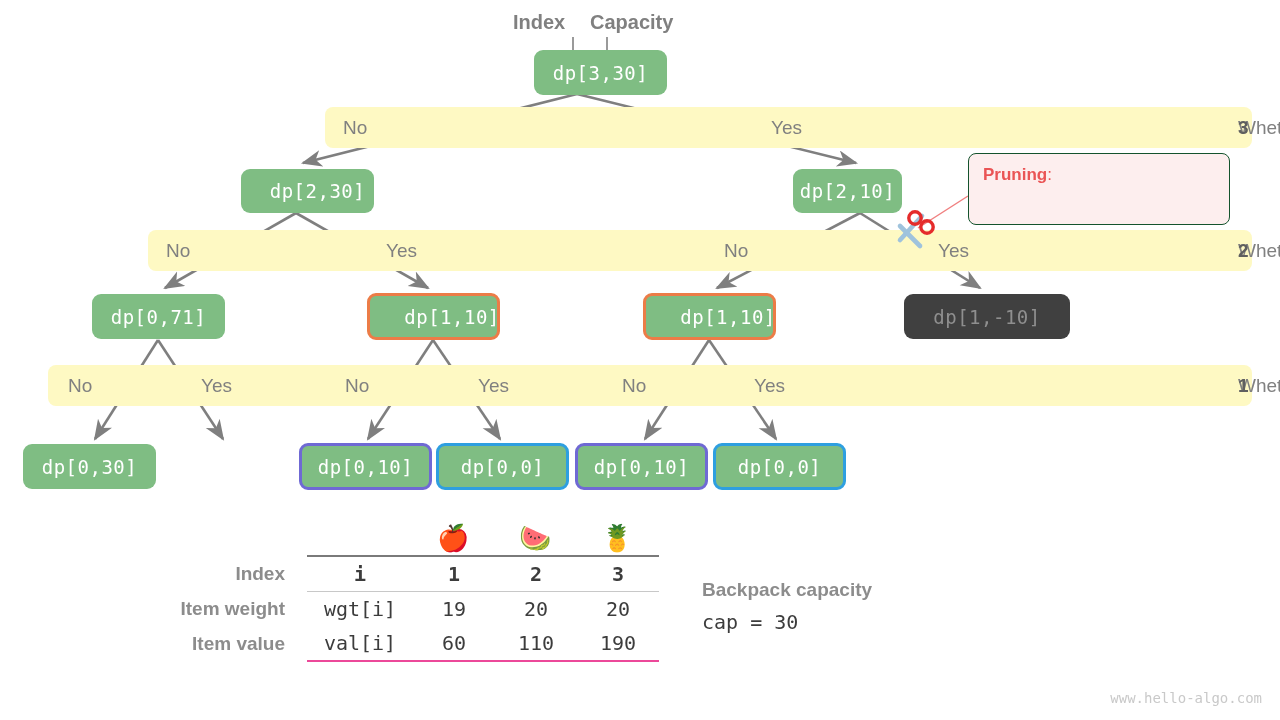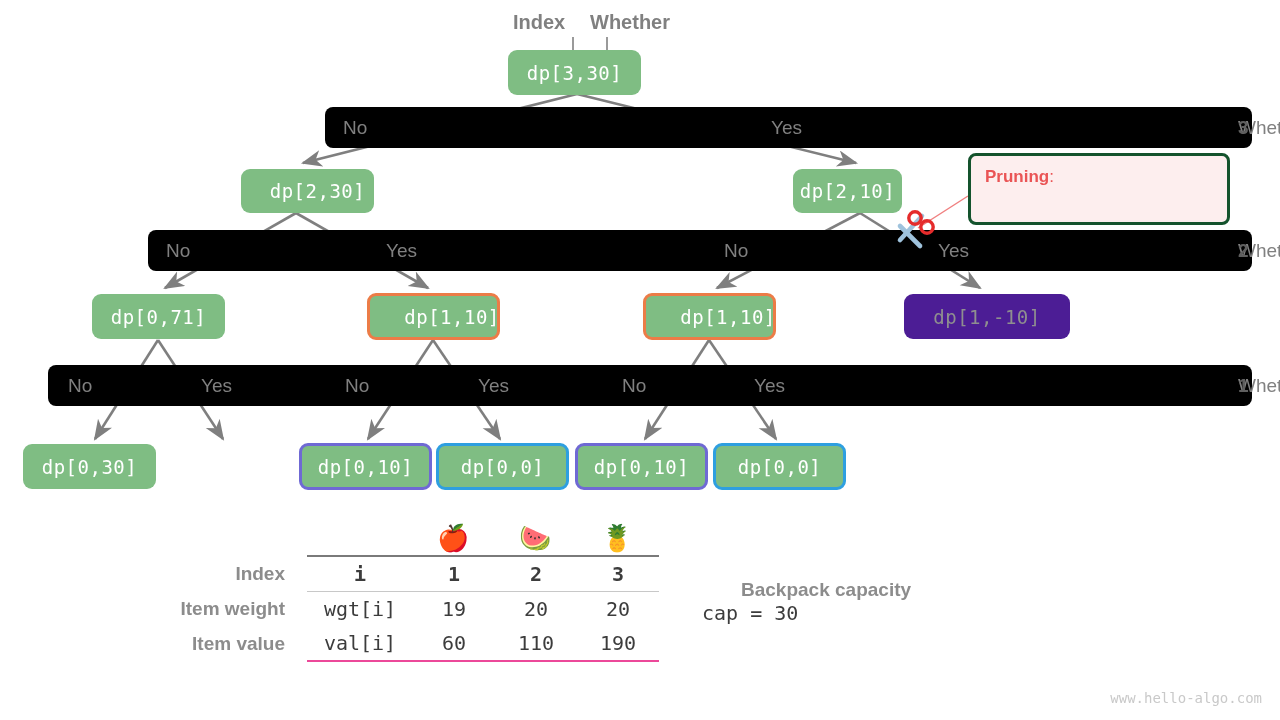--- a/index.html
+++ b/index.html
@@ -6,51 +6,51 @@
   body{
     width:1280px;height:720px;background:#ffffff;
     font-family:"Liberation Sans", sans-serif;
     overflow:hidden;position:relative;
   }
   #stage{position:absolute;left:0;top:0;width:1280px;height:720px;}
   svg.edges{position:absolute;left:0;top:0;width:1280px;height:720px;pointer-events:none;}
 
   
   .band{
-    position:absolute;background:#000000;border-radius:8px;
+    position:absolute;background:#fef9c3;border-radius:8px;
     color:#808080;font-size:19px;
   }
   .band span{position:absolute;top:50%;transform:translateY(-50%);white-space:nowrap;}
   .band .b{font-weight:bold;color:#5f5f5f;}
 
   
   .node{
     position:absolute;box-sizing:border-box;
     background:#7fbd83;color:#ffffff;
     font-family:"DejaVu Sans Mono","Liberation Mono",monospace;
     font-size:19px;letter-spacing:.5px;
     border-radius:9px;
     display:flex;align-items:center;justify-content:center;
   }
   .node.b-orange{border:3px solid #ec7c47;padding-left:37px;}
   .node.b-purple{border:3px solid #6f69d4;}
   .node.b-blue{border:3px solid #2e9fe0;}
-  .node.grey{background:#4c1d95;color:#8f8f8f;}
+  .node.grey{background:#404040;color:#8f8f8f;}
 
   
   .anno{
     position:absolute;color:#808080;font-size:20px;font-weight:bold;
     white-space:nowrap;
   }
   .tick{position:absolute;width:2px;background:#9a9a9a;}
 
   
   .callout{
     position:absolute;box-sizing:border-box;
-    background:#fdeeee;border:3px solid #14532d;border-radius:8px;
+    background:#fdeeee;border:1px solid #14532d;border-radius:8px;
     padding:9px 14px;color:#ea5455;font-size:17px;line-height:1.45;
   }
   .callout .hd{font-weight:bold;}
 
   
   .tbl{position:absolute;}
   .tbl table{border-collapse:collapse;}
   .tbl td{
     font-family:"DejaVu Sans Mono","Liberation Mono",monospace;
     font-size:20px;color:#3c3c3c;text-align:center;padding:5px 0;
@@ -61,24 +61,24 @@
     width:150px;
   }
   .tbl td.emo{font-size:26px;padding-bottom:2px;border:none;}
   .tbl td.key{font-weight:bold;}
   .tbl .w-c{width:82px;}
   .tbl .w-k{width:106px;}
   .tbl tr.hdr td:not(.rowlab){border-top:2px solid #7a7a7a;border-bottom:1px solid #c8c8c8;}
   .tbl tr.last td:not(.rowlab){border-bottom:2px solid #ec4899;}
 
   .sidenote{position:absolute;}
-  .sidenote .t1{font-weight:bold;color:#8c8c8c;font-size:19px;margin-left:39px;}
+  .sidenote .t1{font-weight:bold;color:#8c8c8c;font-size:19px;}
   .sidenote .t2{
     font-family:"DejaVu Sans Mono","Liberation Mono",monospace;
-    font-size:20px;color:#3c3c3c;
+    font-size:20px;color:#3c3c3c;margin-top:9px;
   }
   .wm{
     position:absolute;right:18px;bottom:14px;color:#c9c9c9;font-size:14px;
     font-family:"DejaVu Sans Mono","Liberation Mono",monospace;
   }
 </style>
 </head>
 <body>
 
 <div id="stage">
@@ -107,21 +107,21 @@
       <path d="M433,340 L500,439"></path>
 
       <path d="M709,340 L645,439"></path>
       <path d="M709,340 L776,439"></path>
     </g>
 
     <path d="M968,196 L918,228" stroke="#f08080" stroke-width="1.4" fill="none"></path>
   </svg>
 
   <div class="anno" style="left:513px;top:11px;">Index</div>
-  <div class="anno" style="left:590px;top:11px;">Whether</div>
+  <div class="anno" style="left:590px;top:11px;">Capacity</div>
   <div class="tick" style="left:572px;top:37px;height:16px;"></div>
   <div class="tick" style="left:606px;top:37px;height:16px;"></div>
 
   <div class="band" style="left:325px;top:107px;width:927px;height:41px;">
     <span style="left:18px;">No</span>
     <span style="left:446px;">Yes</span>
     <span style="right:14px;">
         <span>Whether to put item </span>
         <span class="b">3</span>
       </span>
@@ -144,21 +144,21 @@
     <span style="left:297px;">No</span>
     <span style="left:430px;">Yes</span>
     <span style="left:574px;">No</span>
     <span style="left:706px;">Yes</span>
     <span style="right:14px;">
         <span>Whether to put item </span>
         <span class="b">1</span>
       </span>
   </div>
 
-  <div class="node" style="left:508px;top:50px;width:133px;height:45px;">dp[3,30]</div>
+  <div class="node" style="left:534px;top:50px;width:133px;height:45px;">dp[3,30]</div>
 
   <div class="node" style="left:241px;top:169px;width:133px;height:44px;padding-left:20px;">dp[2,30]</div>
   <div class="node" style="left:793px;top:169px;width:109px;height:44px;">dp[2,10]</div>
 
   <div class="node" style="left:92px;top:294px;width:133px;height:45px;">dp[0,71]</div>
   <div class="node b-orange" style="left:367px;top:293px;width:133px;height:47px;">dp[1,10]</div>
   <div class="node b-orange" style="left:643px;top:293px;width:133px;height:47px;">dp[1,10]</div>
   <div class="node grey" style="left:904px;top:294px;width:166px;height:45px;">dp[1,-10]</div>
 
   <div class="node" style="left:23px;top:444px;width:133px;height:45px;">dp[0,30]</div>

